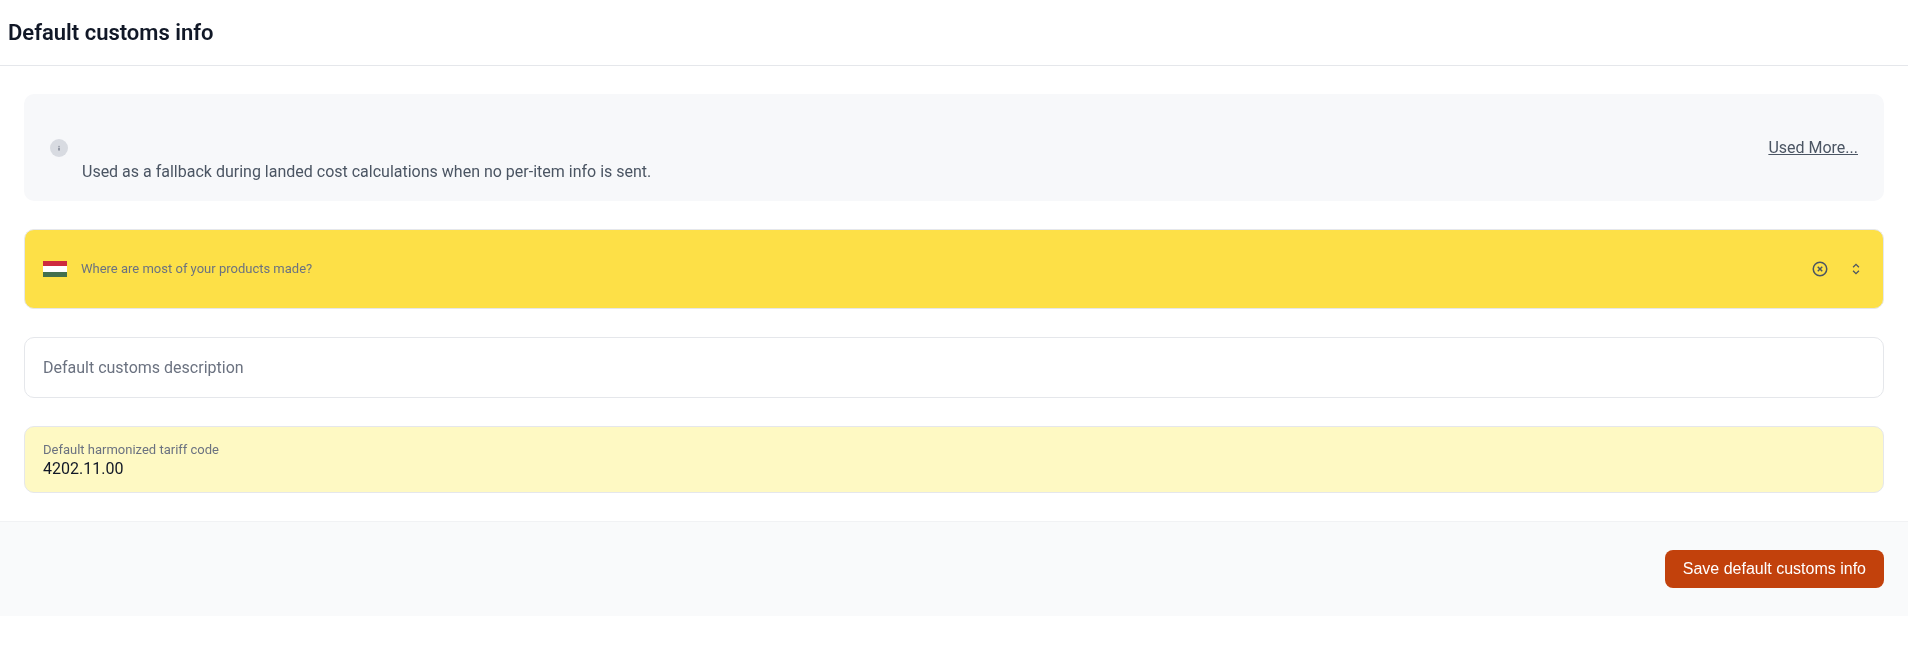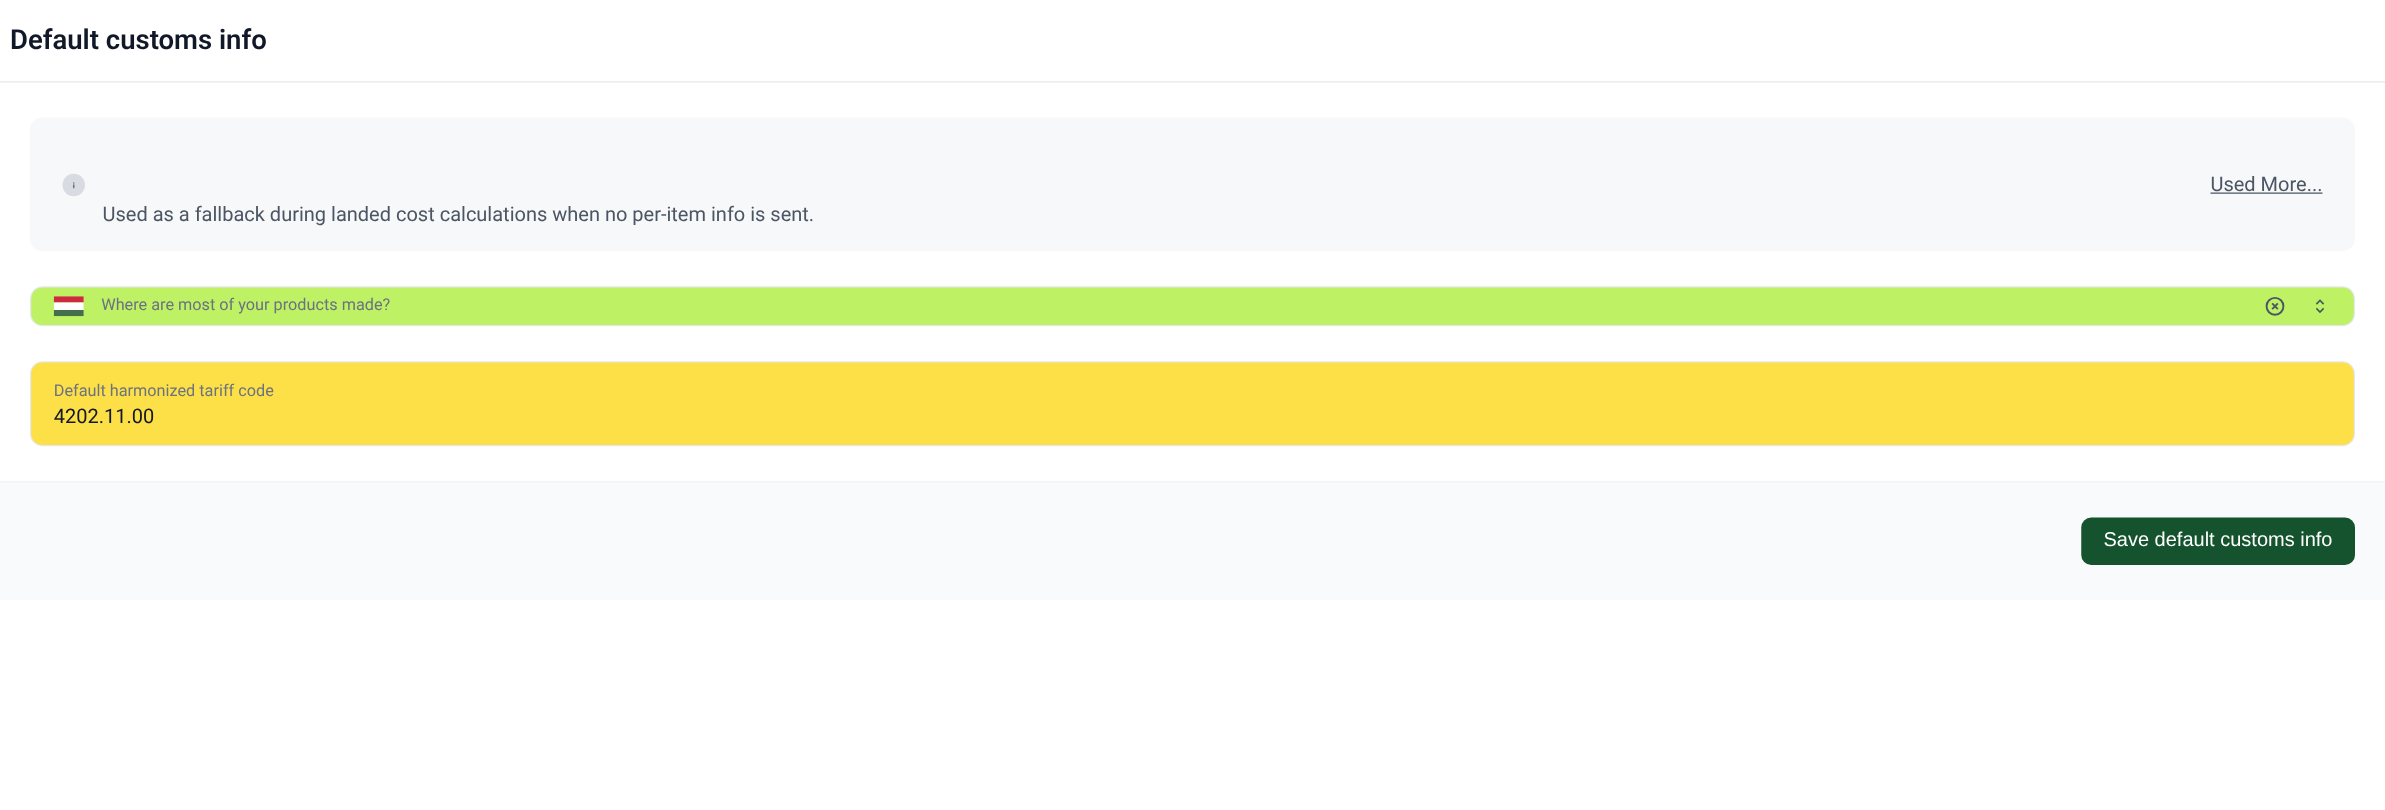--- a/index.html
+++ b/index.html
@@ -60,26 +60,26 @@
   }
   .read-more {
     font-size: 16px;
     color: #4b5563;
     text-decoration: underline;
     cursor: pointer;
   }
   .field {
     border: 1px solid #e5e7eb;
     border-radius: 10px;
-    padding: 6px 18px;
+    padding: 30px 18px;
     margin-bottom: 28px;
     display: flex;
     align-items: center;
     gap: 14px;
-    background: #bef264;
+    background: #fde047;
   }
   .flag {
     width: 24px;
     height: 16px;
     flex-shrink: 0;
     position: relative;
     overflow: hidden;
   }
   .flag-stripe {
     position: absolute;
@@ -129,31 +129,31 @@
     border-radius: 10px;
     padding: 20px 18px;
     margin-bottom: 28px;
     background: #fff;
   }
   .field-tariff {
     border: 1px solid #e5e7eb;
     border-radius: 10px;
     padding: 12px 18px 14px 18px;
     margin-bottom: 28px;
-    background: #fde047;
+    background: #fef9c3;
   }
   .footer {
     background: #f9fafb;
     border-top: 1px solid #f1f2f4;
     padding: 28px 24px;
     display: flex;
     justify-content: flex-end;
   }
   .save-btn {
-    background: #14532d;
+    background: #c2410c;
     color: #ffffff;
     border: none;
     border-radius: 8px;
     padding: 10px 18px;
     font-size: 16px;
     font-weight: 500;
     cursor: pointer;
   }
   .field-value-input {
     border: none;
@@ -207,20 +207,23 @@
       </span>
       <span class="icon-btn">
         <svg width="14" height="18" viewBox="0 0 24 24" fill="none" stroke="currentColor" stroke-width="2.2">
           <polyline points="7 9 12 4 17 9"></polyline>
           <polyline points="7 15 12 20 17 15"></polyline>
         </svg>
       </span>
     </div>
   </div>
 
+  <div class="field-simple">
+    <span class="field-placeholder">Default customs description</span>
+  </div>
 
   <div class="field-tariff">
     <span class="field-label-sm">Default harmonized tariff code</span>
     <input class="field-value-input" value="4202.11.00" style="">
   </div>
 
 </div>
 
 <div class="footer">
   <button class="save-btn">Save default customs info</button>

